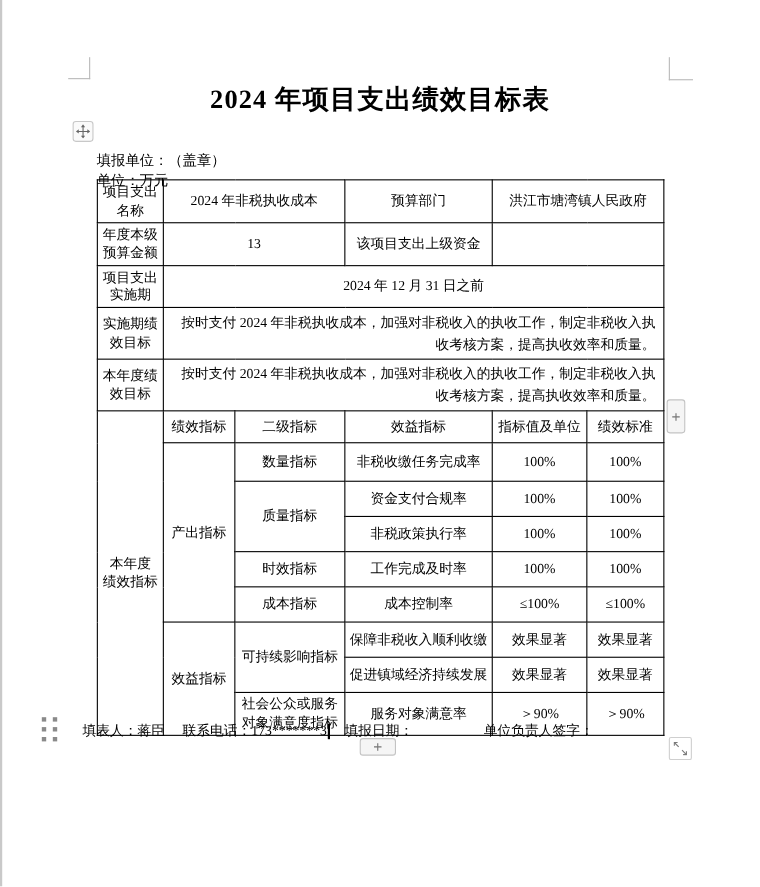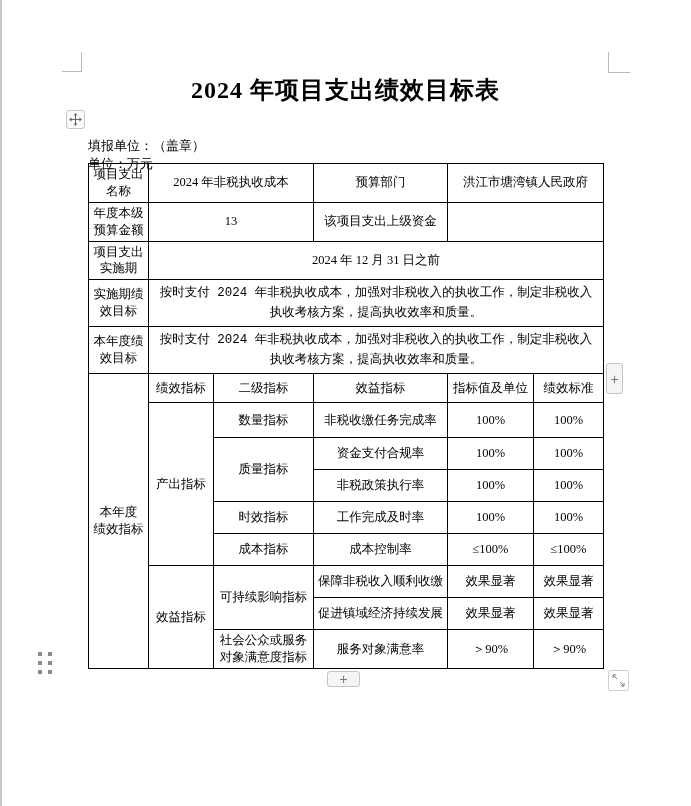--- a/index.html
+++ b/index.html
@@ -32,21 +32,21 @@
   }
   .meta .right { margin-right: 50px; }
 
   .table-wrap { position: absolute; left: 88px; top: 163px; width: 515px; }
   table { border-collapse: collapse; table-layout: fixed; width: 515px; }
   td {
     border: 1px solid #000; text-align: center; vertical-align: middle;
     font-size: 12.5px; padding: 2px 3px; line-height: 1.35; overflow: hidden;
   }
   .pre { white-space: pre-line; }
-  .goal { text-align: center; padding: 3px 7px; line-height: 1.6; font-family: Liberation Mono, monospace; }
+  .goal { text-align: right; padding: 3px 7px; line-height: 1.6; }
   .h34 { height: 34px; } .h33 { height: 33px; } .h38 { height: 38px; }
   .h36 { height: 36px; } .h29 { height: 29px; } .h35 { height: 35px; }
   .h32 { height: 32px; } .h39 { height: 39px; }
 
   .ctrl-btn {
     position: absolute; background: #f5f5f5; border: 1px solid #c3c3c3; border-radius: 3px;
     color: #777; display: flex; align-items: center; justify-content: center;
     font-size: 14px; font-family: "Liberation Sans", "DejaVu Sans", sans-serif;
     line-height: 1; cursor: pointer;
   }
@@ -226,13 +226,30 @@
 
   <div class="drag-handle">
     <i></i>
       <i></i>
     <i></i>
       <i></i>
     <i></i>
       <i></i>
   </div>
 
+  <div class="footer">
+    <span class="seg gap16">
+        <span>填表人：</span>
+        <span>蒋臣</span>
+      </span>
+    <span class="seg gap13">
+        <span>联系电话：</span>
+        <span>173*******3</span>
+        <span class="caret"></span>
+      </span>
+    <span class="seg gap64">
+        <span>填报日期：</span>
+      </span>
+    <span class="seg">
+        <span>单位负责人签字：</span>
+      </span>
+  </div>
 </div>
 
 </body></html>

